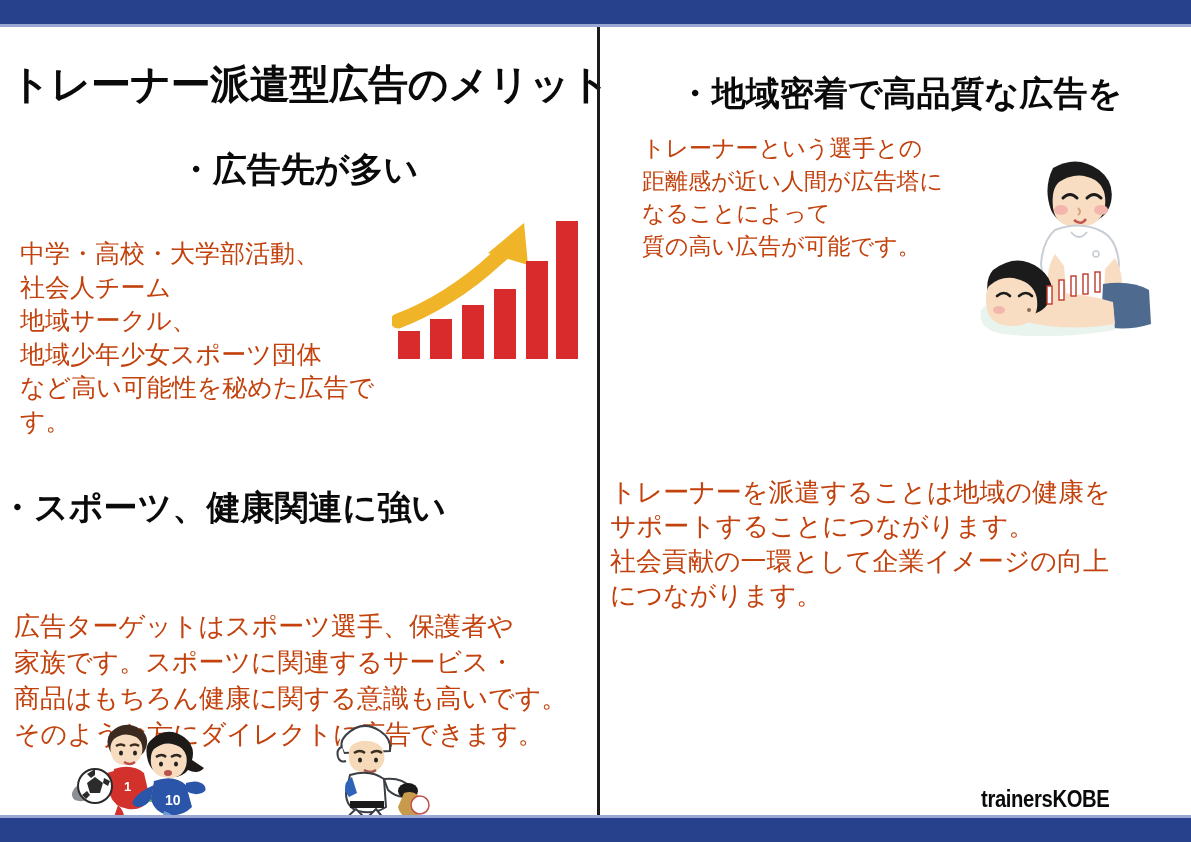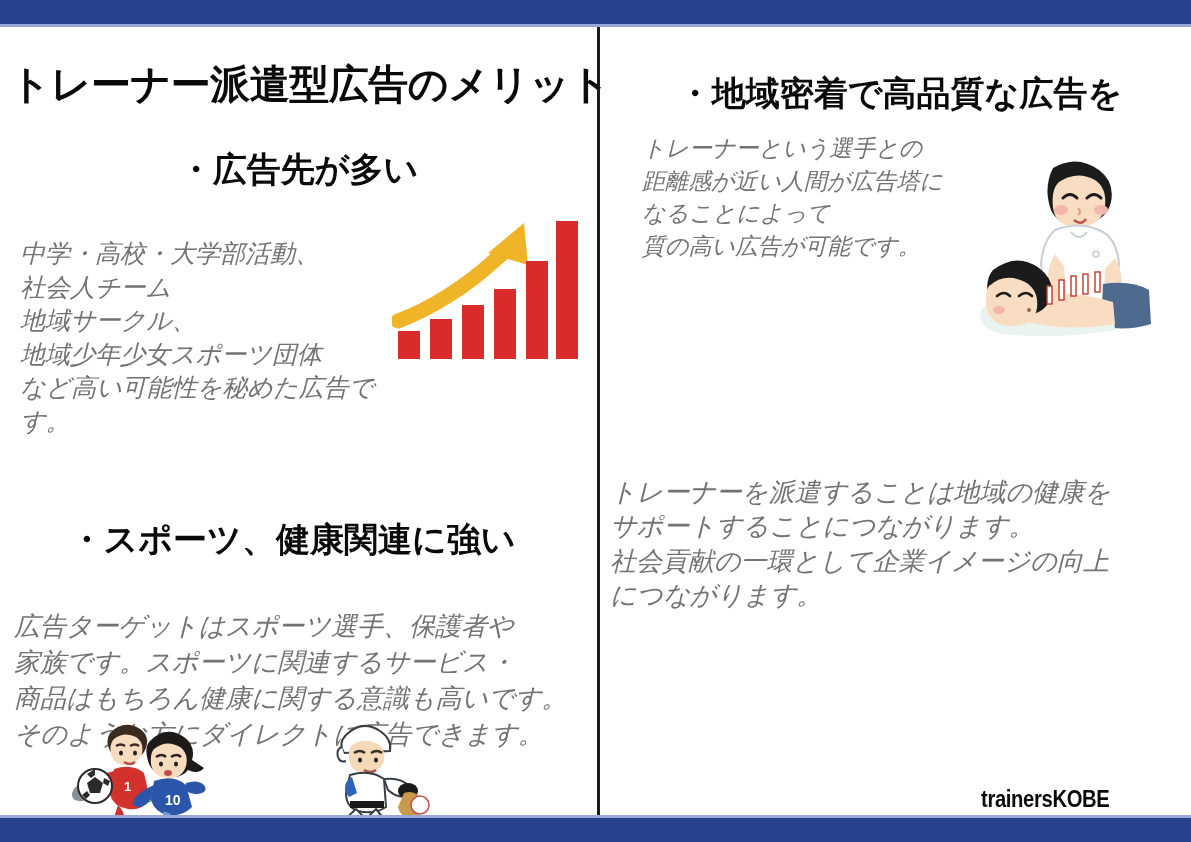--- a/index.html
+++ b/index.html
@@ -93,46 +93,43 @@
     top: 120px;
     width: 597px;
     text-align: center;
     font-size: 34px;
   }
   .h-sports-health {
     position: absolute;
     left: 0px;
     top: 458px;
     width: 585px;
-    text-align: center;
     font-size: 34px;
-    margin-top: 32px;
   }
   .h-local-quality {
     position: absolute;
     left: 20px;
     top: 18px;
     width: 560px;
     text-align: center;
     font-size: 34px;
     margin-top: 26px;
   }
   .h-support-local {
     position: absolute;
     left: 50px;
     top: 390px;
     width: 520px;
     text-align: center;
     font-size: 34px;
   }
   .body-text {
-    color: #737373;
+    color: #c2410c;
     font-weight: normal;
     white-space: pre-line;
-    font-style: italic;
   }
   .b-ad-destinations {
     position: absolute;
     left: 20px;
     top: 210px;
     width: 400px;
     font-size: 25px;
     line-height: 1.34;
   }
   .b-sports-health {

